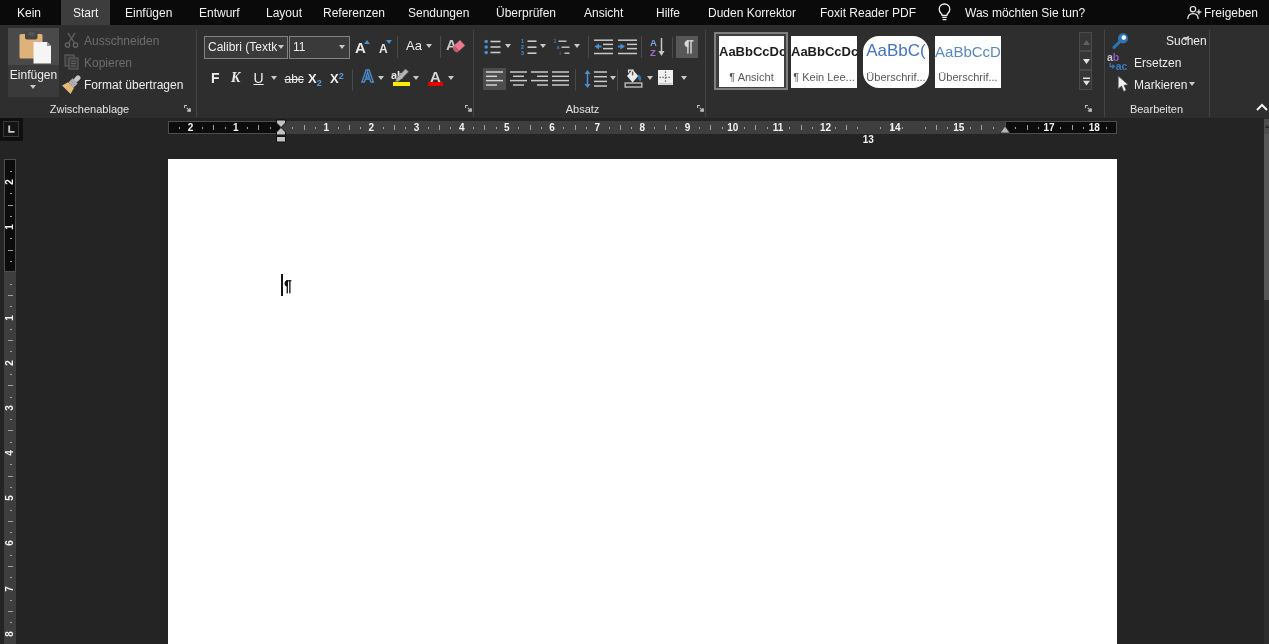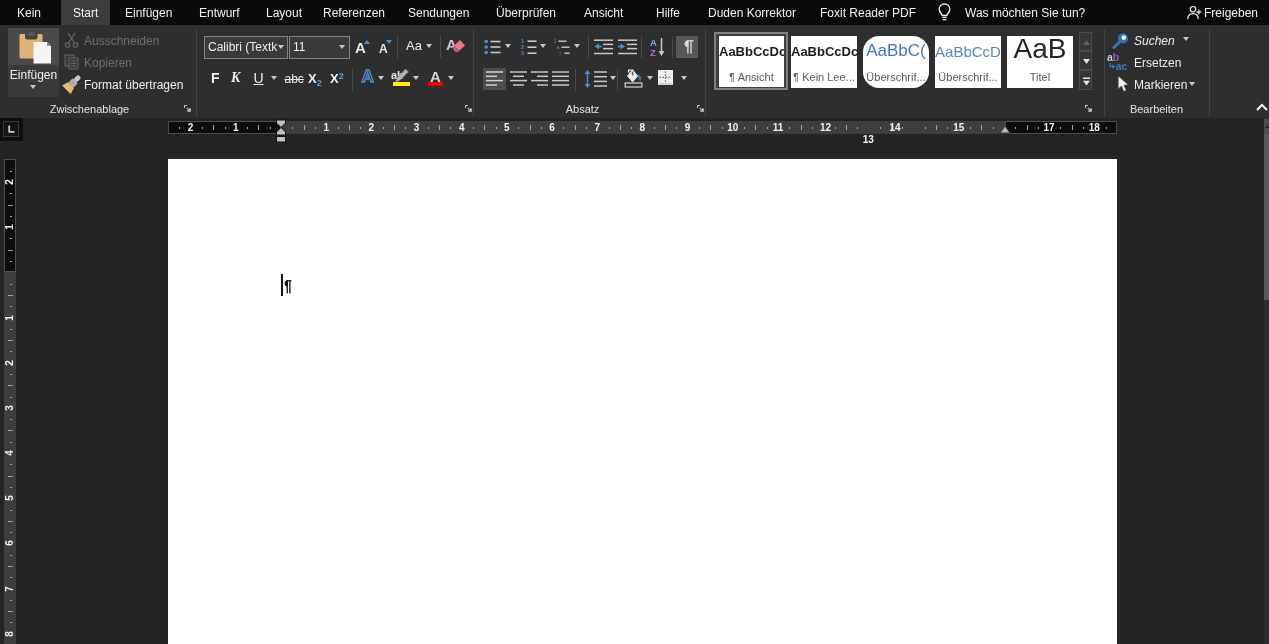--- a/index.html
+++ b/index.html
@@ -135,24 +135,20 @@
       <div class="clabel">¶ Kein Lee...</div>
     </div>
     <div class="abs card" style="left:863px;top:11px;width:66px;height:52px;border-radius:16px;">
       <div class="sample" style="font-size:17px;color:#4472c4;top:5px;">AaBbC(</div>
       <div class="clabel">Überschrif...</div>
     </div>
     <div class="abs card" style="left:935px;top:11px;width:66px;height:52px;">
       <div class="sample" style="font-size:15px;color:#5a87c6;top:7px;">AaBbCcD</div>
       <div class="clabel">Überschrif...</div>
     </div>
-    <div class="abs card" style="left:1007px;top:11px;width:66px;height:52px;">
-      <div class="sample" style="font-size:28px;color:#262626;top:-3px;font-weight:normal;">AaB</div>
-      <div class="clabel">Titel</div>
-    </div>
     <div class="abs stylebtn" style="left:1079px;top:7px;height:19px;">
         <svg width="13" height="19" viewBox="0 0 13 19">
           <path d="M6.5 7 L10 12 L3 12 Z" fill="#606060"></path>
         </svg>
       </div>
     <div class="abs stylebtn" style="left:1079px;top:26px;height:19px;">
         <svg width="13" height="19" viewBox="0 0 13 19">
           <path d="M6.5 12 L10 7 L3 7 Z" fill="#e3e3e3"></path>
         </svg>
       </div>
@@ -161,21 +157,21 @@
           <rect x="3" y="6.5" width="7" height="1.5" fill="#e3e3e3"></rect>
           <path d="M6.5 14.5 L10 9.8 L3 9.8 Z" fill="#e3e3e3"></path>
         </svg>
       </div>
 
     <svg class="abs" style="left:1112px;top:8px;" width="17" height="16" viewBox="0 0 17 16">
       <circle cx="11" cy="5.4" r="4.3" fill="#2e75b5" stroke="#2e75b5" stroke-width="1.6"></circle>
       <circle cx="11.8" cy="4.6" r="2.3" fill="#f5f5f5"></circle>
       <line x1="7.6" y1="9" x2="2" y2="14.4" stroke="#2e75b5" stroke-width="3" stroke-linecap="round"></line>
     </svg>
-    <div class="btxt" style="left:1134px;top:9px;font-style:italic;">Suchen</div>
+    <div class="btxt" style="left:1166px;top:9px;">Suchen</div>
     <div class="darr" style="left:1182.5px;top:12px;"></div>
     <svg class="abs" style="left:1107px;top:28px;" width="22" height="17" viewBox="0 0 22 17">
       <g font-family="Liberation Sans" font-size="10.5" font-weight="bold">
         <text x="0" y="8" fill="#c9c9c9">a</text>
           <text x="5.8" y="8" fill="#8f5bbf">b</text>
         <text x="8.8" y="16.6" fill="#3a7ac0">a</text>
           <text x="14.6" y="16.6" fill="#3a7ac0">c</text>
       </g>
       <path d="M3.2 10 L3.2 13.6 L7 13.6 M5.4 11.8 L7.3 13.6 L5.4 15.4" stroke="#3a7ac0" stroke-width="1.2" fill="none"></path>
     </svg>

